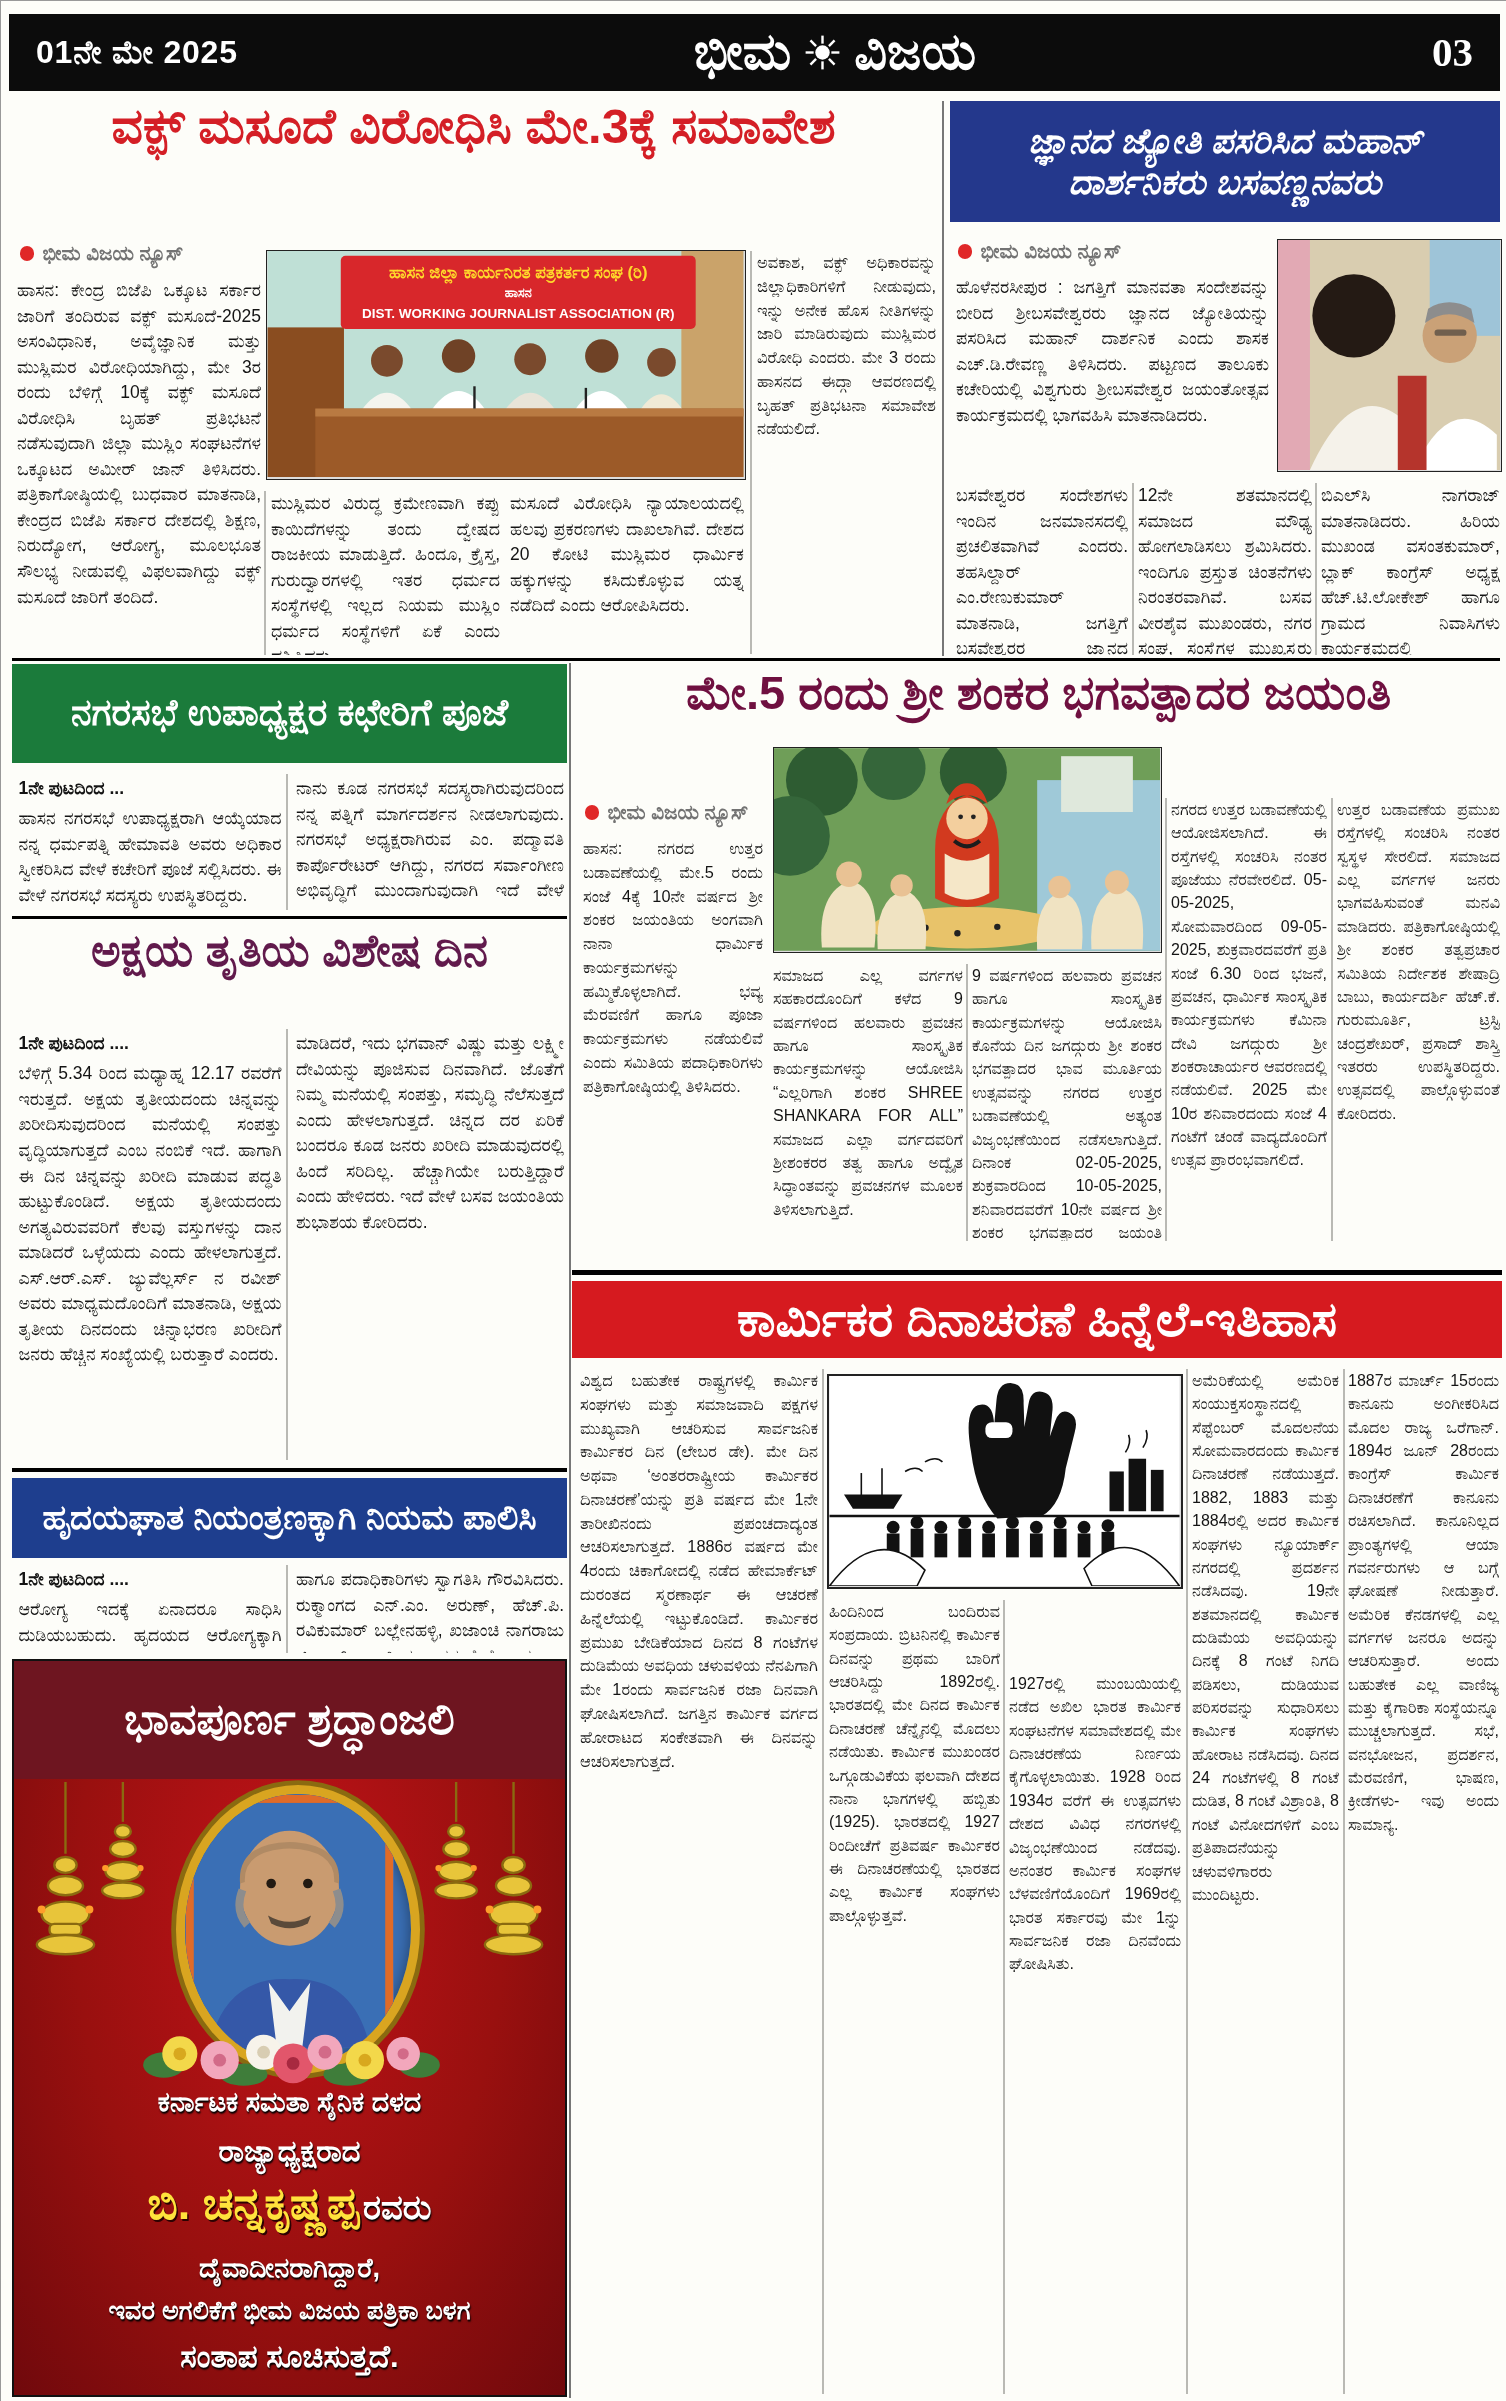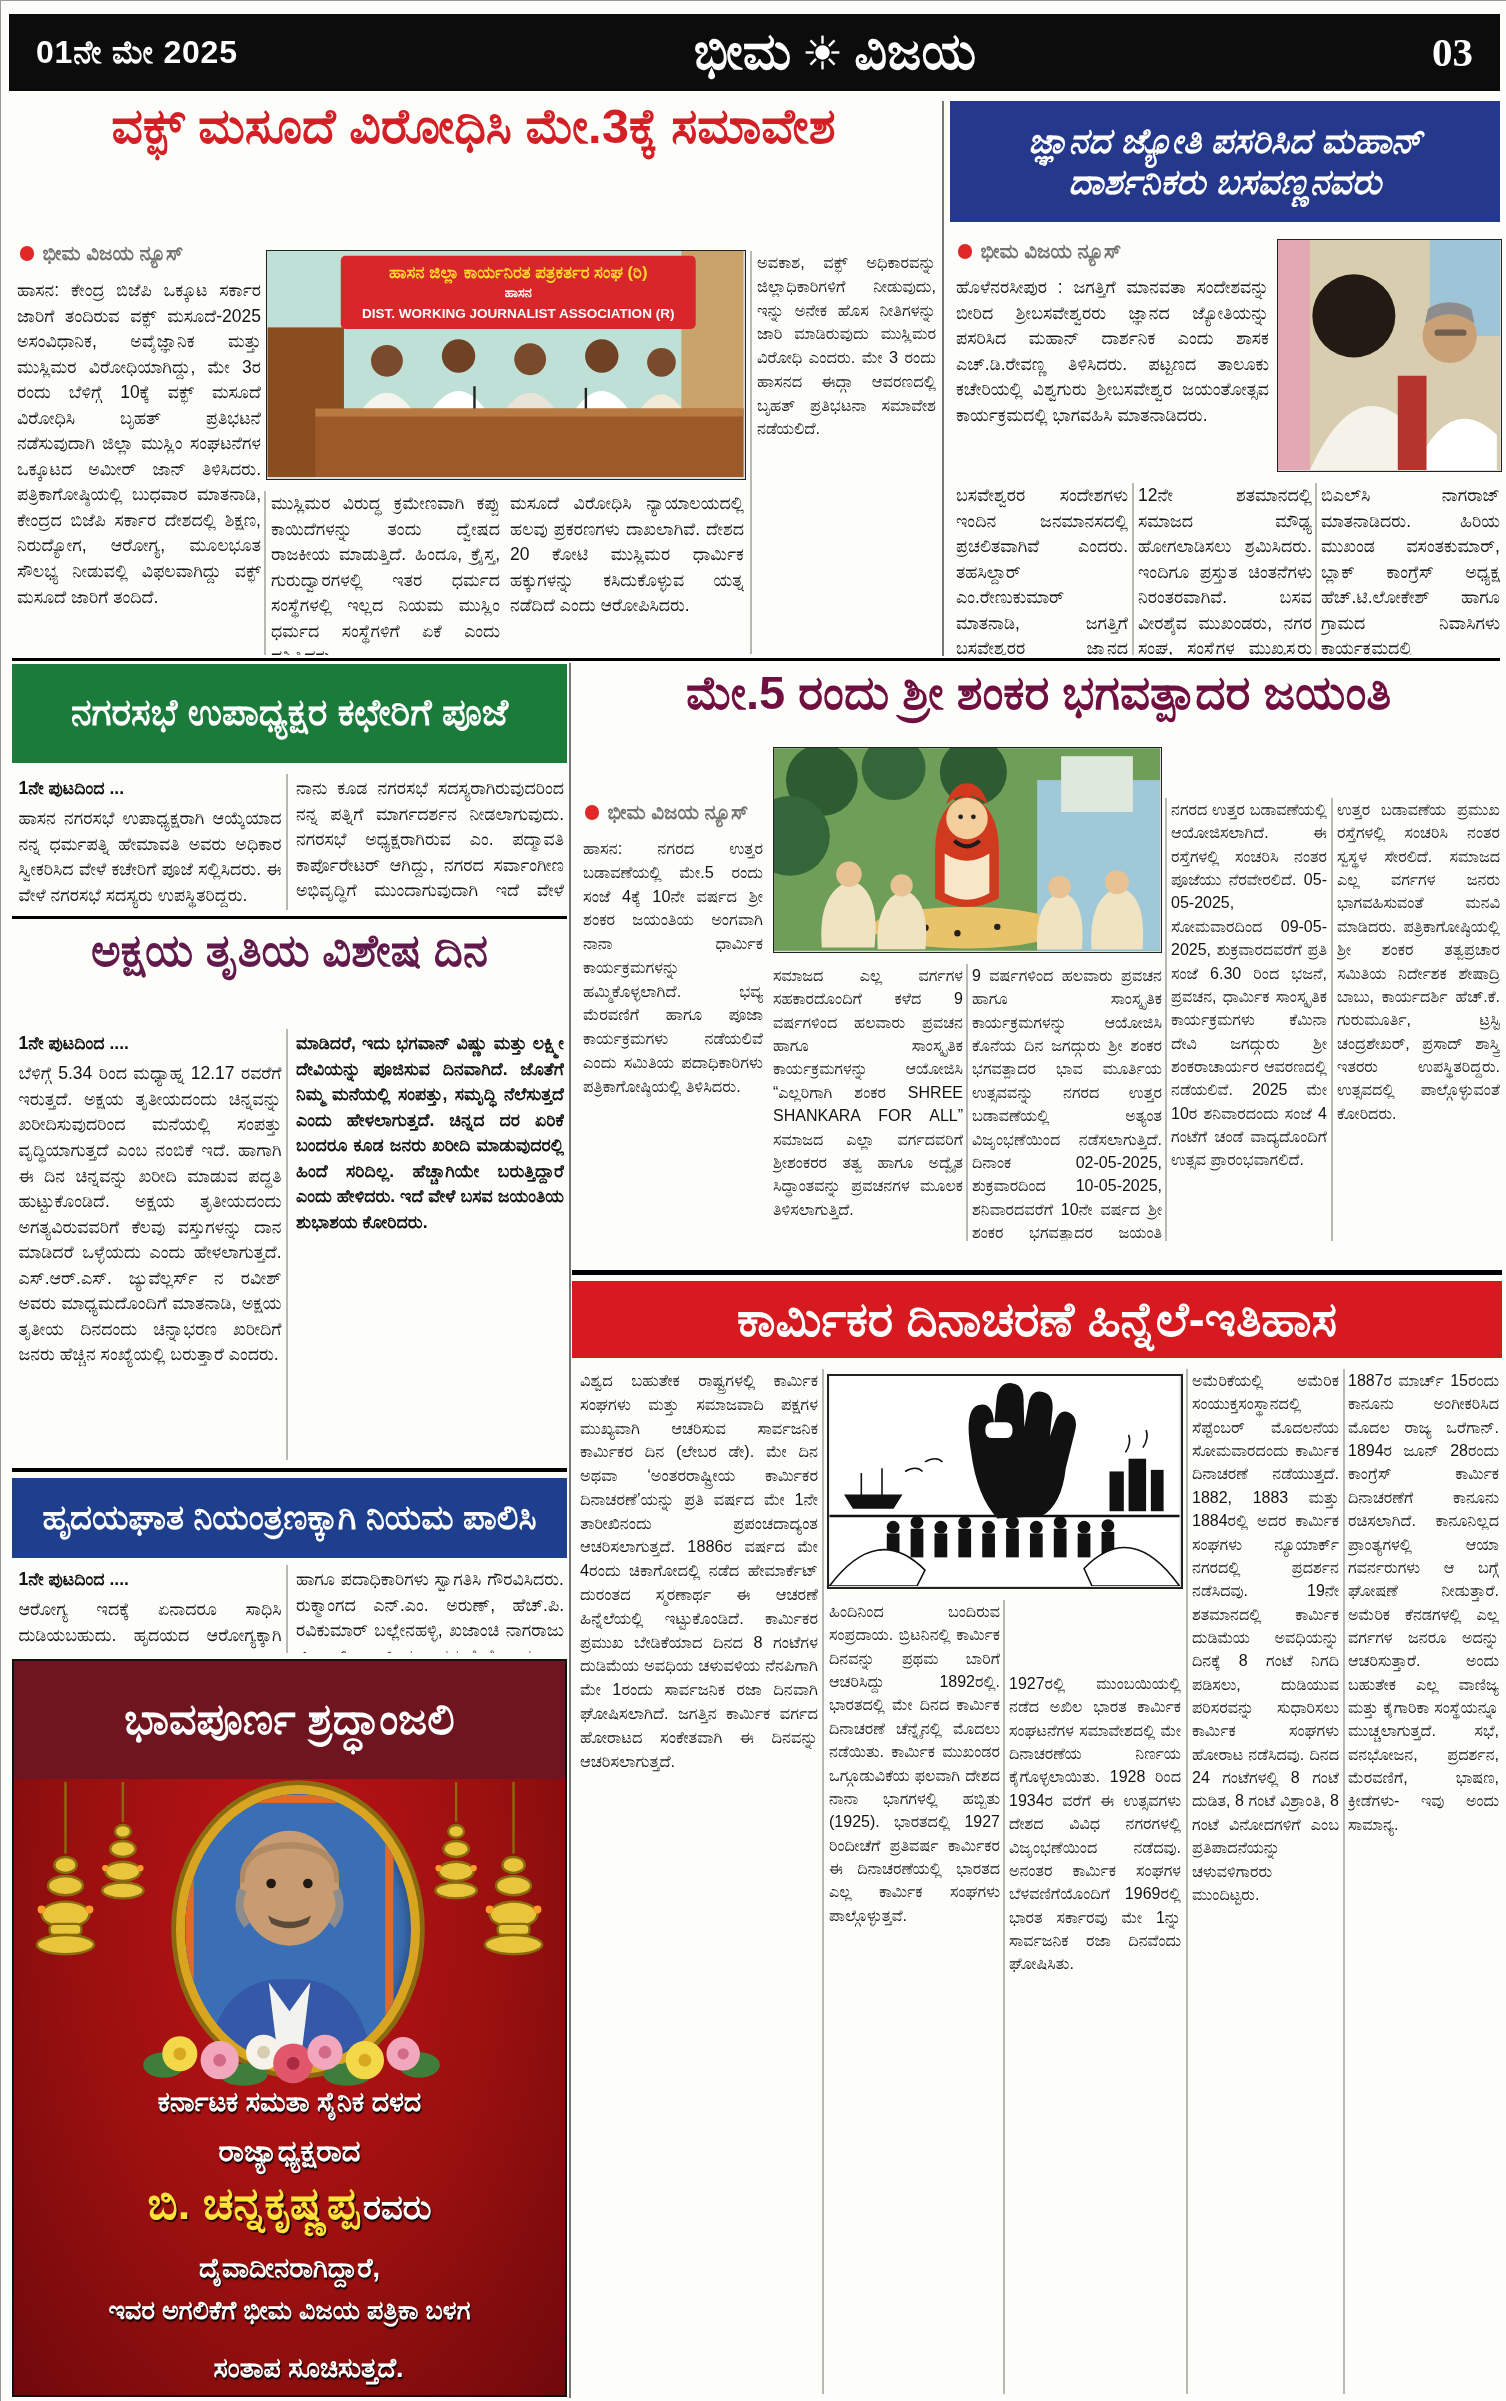--- a/index.html
+++ b/index.html
@@ -155,21 +155,21 @@
   </div>
   <div class="col" style="left:295px;top:775px;width:268px;height:134px;">ನಾನು ಕೂಡ ನಗರಸಭೆ ಸದಸ್ಯರಾಗಿರುವುದರಿಂದ ನನ್ನ ಪತ್ನಿಗೆ ಮಾರ್ಗದರ್ಶನ ನೀಡಲಾಗುವುದು. ನಗರಸಭೆ ಅಧ್ಯಕ್ಷರಾಗಿರುವ ಎಂ. ಪದ್ಮಾವತಿ ಕಾರ್ಪೊರೇಟರ್ ಆಗಿದ್ದು, ನಗರದ ಸರ್ವಾಂಗೀಣ ಅಭಿವೃದ್ಧಿಗೆ ಮುಂದಾಗುವುದಾಗಿ ಇದೆ ವೇಳೆ ತಿಳಿಸಿದರು.</div>
   <div class="vrule" style="left:285px;top:773px;height:136px;"></div>
 
   <div class="hrule" style="left:11px;top:915px;width:555px;height:3.2px;"></div>
   <div class="hl hl-purple" style="left:11px;top:926px;width:555px;">ಅಕ್ಷಯ ತೃತಿಯ ವಿಶೇಷ ದಿನ</div>
   <div class="col" style="left:17.5px;top:1030px;width:263px;height:427px;">
     <div class="note">1ನೇ ಪುಟದಿಂದ ....</div>
     <div>ಬೆಳಿಗ್ಗೆ 5.34 ರಿಂದ ಮಧ್ಯಾಹ್ನ 12.17 ರವರೆಗೆ ಇರುತ್ತದೆ. ಅಕ್ಷಯ ತೃತೀಯದಂದು ಚಿನ್ನವನ್ನು ಖರೀದಿಸುವುದರಿಂದ ಮನೆಯಲ್ಲಿ ಸಂಪತ್ತು ವೃದ್ಧಿಯಾಗುತ್ತದೆ ಎಂಬ ನಂಬಿಕೆ ಇದೆ. ಹಾಗಾಗಿ ಈ ದಿನ ಚಿನ್ನವನ್ನು ಖರೀದಿ ಮಾಡುವ ಪದ್ಧತಿ ಹುಟ್ಟುಕೊಂಡಿದೆ. ಅಕ್ಷಯ ತೃತೀಯದಂದು ಅಗತ್ಯವಿರುವವರಿಗೆ ಕೆಲವು ವಸ್ತುಗಳನ್ನು ದಾನ ಮಾಡಿದರೆ ಒಳ್ಳೆಯದು ಎಂದು ಹೇಳಲಾಗುತ್ತದೆ. ಎಸ್.ಆರ್.ಎಸ್. ಜ್ಯುವೆಲ್ಲರ್ಸ್ ನ ರವೀಶ್ ಅವರು ಮಾಧ್ಯಮದೊಂದಿಗೆ ಮಾತನಾಡಿ, ಅಕ್ಷಯ ತೃತೀಯ ದಿನದಂದು ಚಿನ್ನಾಭರಣ ಖರೀದಿಗೆ ಜನರು ಹೆಚ್ಚಿನ ಸಂಖ್ಯೆಯಲ್ಲಿ ಬರುತ್ತಾರೆ ಎಂದರು.</div>
   </div>
-  <div class="col" style="left:295px;top:1030px;width:268px;height:427px;font-weight:bold;">ಮಾಡಿದರೆ, ಇದು ಭಗವಾನ್ ವಿಷ್ಣು ಮತ್ತು ಲಕ್ಷ್ಮೀ ದೇವಿಯನ್ನು ಪೂಜಿಸುವ ದಿನವಾಗಿದೆ. ಜೊತೆಗೆ ನಿಮ್ಮ ಮನೆಯಲ್ಲಿ ಸಂಪತ್ತು, ಸಮೃದ್ಧಿ ನೆಲೆಸುತ್ತದೆ ಎಂದು ಹೇಳಲಾಗುತ್ತದೆ. ಚಿನ್ನದ ದರ ಏರಿಕೆ ಬಂದರೂ ಕೂಡ ಜನರು ಖರೀದಿ ಮಾಡುವುದರಲ್ಲಿ ಹಿಂದೆ ಸರಿದಿಲ್ಲ. ಹೆಚ್ಚಾಗಿಯೇ ಬರುತ್ತಿದ್ದಾರೆ ಎಂದು ಹೇಳಿದರು. ಇದೆ ವೇಳೆ ಬಸವ ಜಯಂತಿಯ ಶುಭಾಶಯ ಕೋರಿದರು.</div>
+  <div class="col" style="left:295px;top:1030px;width:268px;height:427px;">ಮಾಡಿದರೆ, ಇದು ಭಗವಾನ್ ವಿಷ್ಣು ಮತ್ತು ಲಕ್ಷ್ಮೀ ದೇವಿಯನ್ನು ಪೂಜಿಸುವ ದಿನವಾಗಿದೆ. ಜೊತೆಗೆ ನಿಮ್ಮ ಮನೆಯಲ್ಲಿ ಸಂಪತ್ತು, ಸಮೃದ್ಧಿ ನೆಲೆಸುತ್ತದೆ ಎಂದು ಹೇಳಲಾಗುತ್ತದೆ. ಚಿನ್ನದ ದರ ಏರಿಕೆ ಬಂದರೂ ಕೂಡ ಜನರು ಖರೀದಿ ಮಾಡುವುದರಲ್ಲಿ ಹಿಂದೆ ಸರಿದಿಲ್ಲ. ಹೆಚ್ಚಾಗಿಯೇ ಬರುತ್ತಿದ್ದಾರೆ ಎಂದು ಹೇಳಿದರು. ಇದೆ ವೇಳೆ ಬಸವ ಜಯಂತಿಯ ಶುಭಾಶಯ ಕೋರಿದರು.</div>
   <div class="vrule" style="left:285px;top:1028px;height:431px;"></div>
 
   <div class="hl hl-maroon" style="left:576px;top:667px;width:923px;">ಮೇ.5 ರಂದು ಶ್ರೀ ಶಂಕರ ಭಗವತ್ಪಾದರ ಜಯಂತಿ</div>
   <div class="byline" style="left:584px;top:800px;">
     <span class="dot"></span>
     <span>ಭೀಮ ವಿಜಯ ನ್ಯೂಸ್</span>
   </div>
   <div class="col sm" style="left:582px;top:836px;width:180px;height:405px;">ಹಾಸನ: ನಗರದ ಉತ್ತರ ಬಡಾವಣೆಯಲ್ಲಿ ಮೇ.5 ರಂದು ಸಂಜೆ 4ಕ್ಕೆ 10ನೇ ವರ್ಷದ ಶ್ರೀ ಶಂಕರ ಜಯಂತಿಯ ಅಂಗವಾಗಿ ನಾನಾ ಧಾರ್ಮಿಕ ಕಾರ್ಯಕ್ರಮಗಳನ್ನು ಹಮ್ಮಿಕೊಳ್ಳಲಾಗಿದೆ. ಭವ್ಯ ಮೆರವಣಿಗೆ ಹಾಗೂ ಪೂಜಾ ಕಾರ್ಯಕ್ರಮಗಳು ನಡೆಯಲಿವೆ ಎಂದು ಸಮಿತಿಯ ಪದಾಧಿಕಾರಿಗಳು ಪತ್ರಿಕಾಗೋಷ್ಠಿಯಲ್ಲಿ ತಿಳಿಸಿದರು.</div>
   <div class="photo" style="left:772px;top:746px;width:389px;height:206px;">
     <svg width="386" height="203" viewBox="0 0 484 254">
@@ -368,17 +368,17 @@
     </svg>
 
     <div class="obit-line" style="top:426px;font-size:27px;">ಕರ್ನಾಟಕ ಸಮತಾ ಸೈನಿಕ ದಳದ</div>
     <div class="obit-line" style="top:474px;font-size:29px;">ರಾಜ್ಯಾಧ್ಯಕ್ಷರಾದ</div>
     <div class="obit-name-row" style="top:517px;">
       <span class="obit-name">ಬಿ. ಚನ್ನಕೃಷ್ಣಪ್ಪ</span>
       <span class="obit-suffix">ರವರು</span>
     </div>
     <div class="obit-line" style="top:592px;font-size:27px;">ದೈವಾದೀನರಾಗಿದ್ದಾರೆ,</div>
     <div class="obit-line" style="top:635px;font-size:25.5px;">ಇವರ ಅಗಲಿಕೆಗೆ ಭೀಮ ವಿಜಯ ಪತ್ರಿಕಾ ಬಳಗ</div>
-    <div class="obit-line" style="top:692px;font-size:27px;margin-left:19px;">ಸಂತಾಪ ಸೂಚಿಸುತ್ತದೆ.</div>
+    <div class="obit-line" style="top:678px;font-size:31px;">ಸಂತಾಪ ಸೂಚಿಸುತ್ತದೆ.</div>
   </div>
 
 </div>
 
 
 </body></html>

